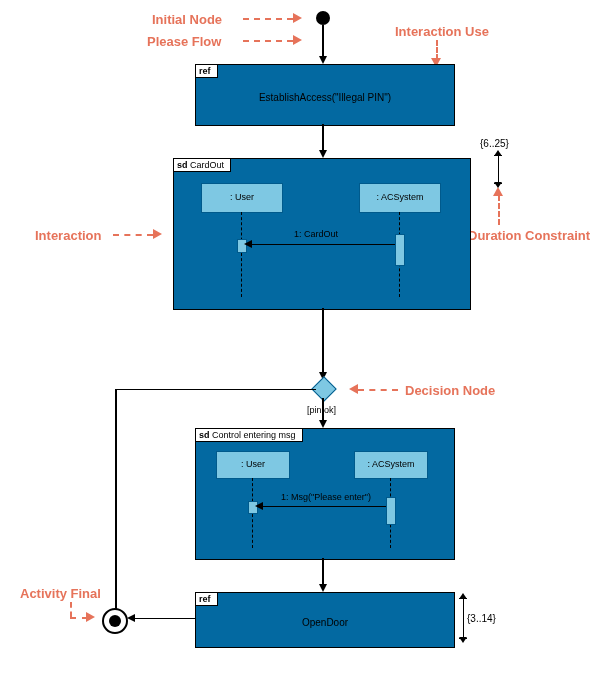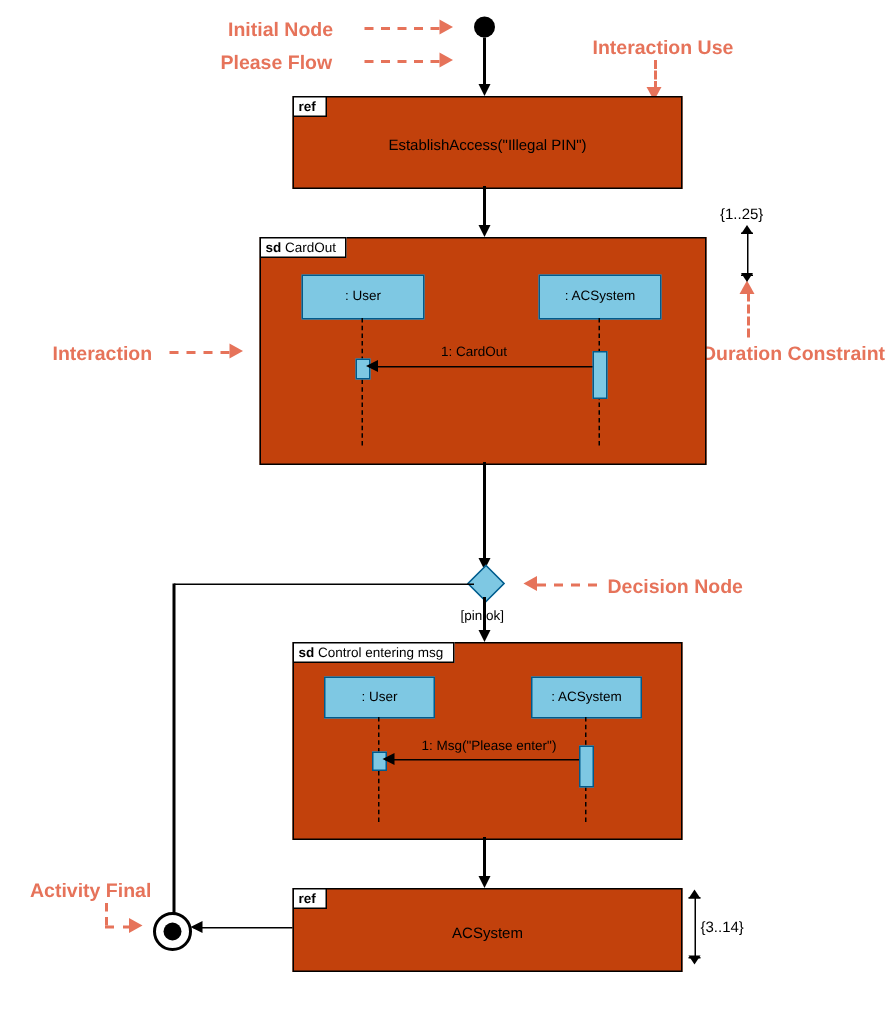--- a/index.html
+++ b/index.html
@@ -7,21 +7,21 @@
   .lbl{position:absolute;color:#e6735a;font-weight:700;font-size:13px;white-space:nowrap}
   .gtxt{position:absolute;font-size:10px;color:#000;white-space:nowrap}
   .gsmall{position:absolute;font-size:9px;color:#000;white-space:nowrap}
   .guard{position:absolute;font-size:9px;color:#000}
   
   .initial{position:absolute;width:14px;height:14px;border-radius:50%;background:#000}
   
   .final-outer{position:absolute;width:22px;height:22px;border:2px solid #000;border-radius:50%;background:#fff}
   .final-inner{position:absolute;width:12px;height:12px;background:#000;border-radius:50%;left:5px;top:5px}
   
-  .frame{position:absolute;border:1px solid #000;background:#c2410c}
+  .frame{position:absolute;border:1px solid #000;background:#0369a1}
   .frame-tab{position:absolute;left:-1px;top:-1px;border:1px solid #000;border-top:1px solid #000;background:#fff;font-size:9px;padding:1px 6px 1px 3px;font-weight:700}
   .frame-tab .kw{font-weight:700}
   .frame-tab .nm{font-weight:400}
   .frame-center{position:absolute;left:0;right:0;top:45%;text-align:center;font-size:10px}
   
   .lhead{position:absolute;background:#7ec8e3;border:1px solid #005a8c;font-size:9px;text-align:left;line-height:1.1;display:flex;align-items:center;justify-content:center}
   
   .lline{position:absolute;width:0;border-left:1px dashed #000}
   
   .act{position:absolute;background:#7ec8e3;border:1px solid #005a8c;width:8px}
@@ -83,21 +83,21 @@
 <div class="arr-down" style="left:319px;top:56px"></div>
 
 <div class="frame" style="left:195px;top:64px;width:258px;height:60px">
   <div class="frame-tab"><span class="kw">ref</span></div>
   <div class="frame-center">EstablishAccess("Illegal PIN")</div>
 </div>
 
 <div class="sline" style="left:322px;top:124px;width:2px;height:28px"></div>
 <div class="arr-down" style="left:319px;top:150px"></div>
 
-<div class="gtxt" style="left:480px;top:138px">{1..25}</div>
+<div class="gtxt" style="left:480px;top:138px">{6..25}</div>
 <div class="dc-v" style="left:498px;top:155px;height:28px"></div>
 <div class="dc-cap" style="left:494px;top:155px"></div>
 <div class="dc-cap" style="left:494px;top:183px"></div>
 <div class="arr-up" style="left:494px;top:150px;border-left-width:4px;border-right-width:4px;border-bottom-width:6px"></div>
 <div class="arr-down" style="left:494px;top:182px;border-left-width:4px;border-right-width:4px;border-top-width:6px"></div>
 
 <div class="frame" style="left:173px;top:158px;width:296px;height:150px">
   <div class="frame-tab"><span class="kw">sd</span> <span class="nm">CardOut</span></div>
 
   <div class="lhead" style="left:27px;top:24px;width:80px;height:28px">: User</div>
@@ -137,21 +137,21 @@
   <div class="sline" style="left:61px;top:77px;width:129px;height:1px"></div>
   <div class="arr-left" style="left:59px;top:73px"></div>
   <div class="gsmall" style="left:85px;top:63px">1: Msg("Please enter")</div>
 </div>
 
 <div class="sline" style="left:322px;top:558px;width:2px;height:28px"></div>
 <div class="arr-down" style="left:319px;top:584px"></div>
 
 <div class="frame" style="left:195px;top:592px;width:258px;height:54px">
   <div class="frame-tab"><span class="kw">ref</span></div>
-  <div class="frame-center">ACSystem</div>
+  <div class="frame-center">OpenDoor</div>
 </div>
 
 <div class="gtxt" style="left:467px;top:613px">{3..14}</div>
 <div class="dc-v" style="left:463px;top:598px;height:40px"></div>
 <div class="dc-cap" style="left:459px;top:598px"></div>
 <div class="dc-cap" style="left:459px;top:638px"></div>
 <div class="arr-up" style="left:459px;top:593px;border-left-width:4px;border-right-width:4px;border-bottom-width:6px"></div>
 <div class="arr-down" style="left:459px;top:637px;border-left-width:4px;border-right-width:4px;border-top-width:6px"></div>
 
 <div class="sline" style="left:129px;top:618px;width:66px;height:1px"></div>

